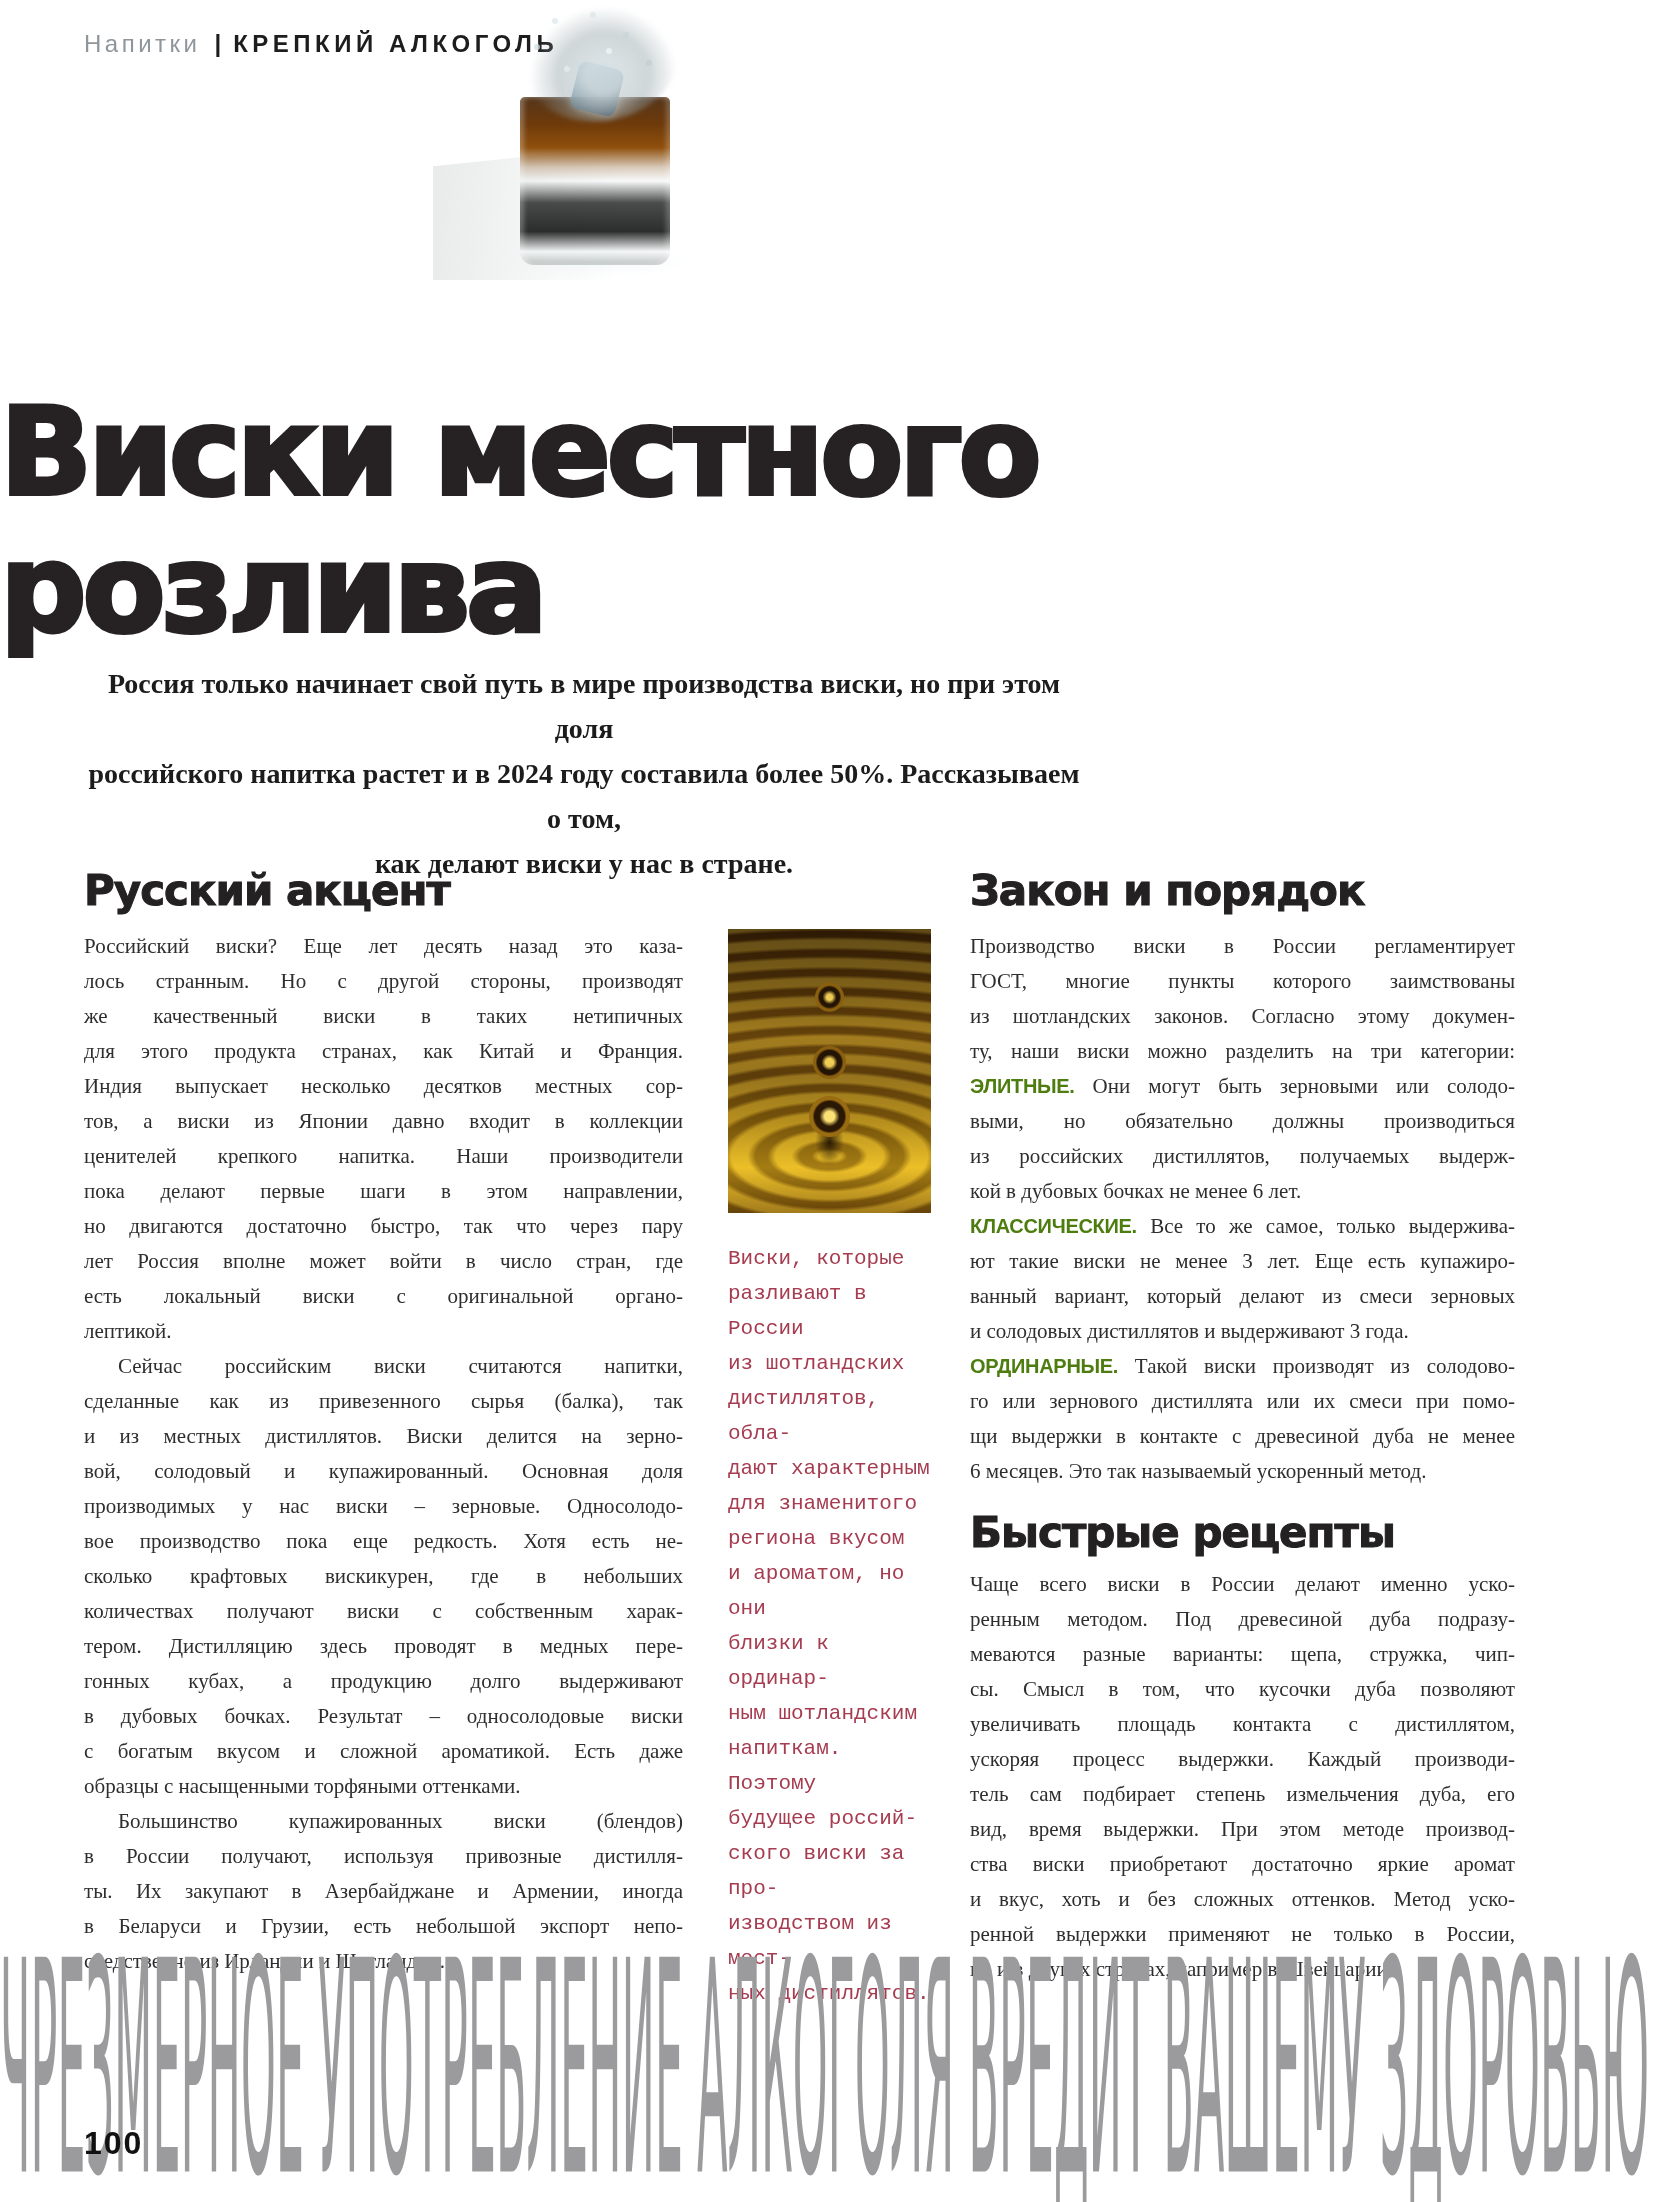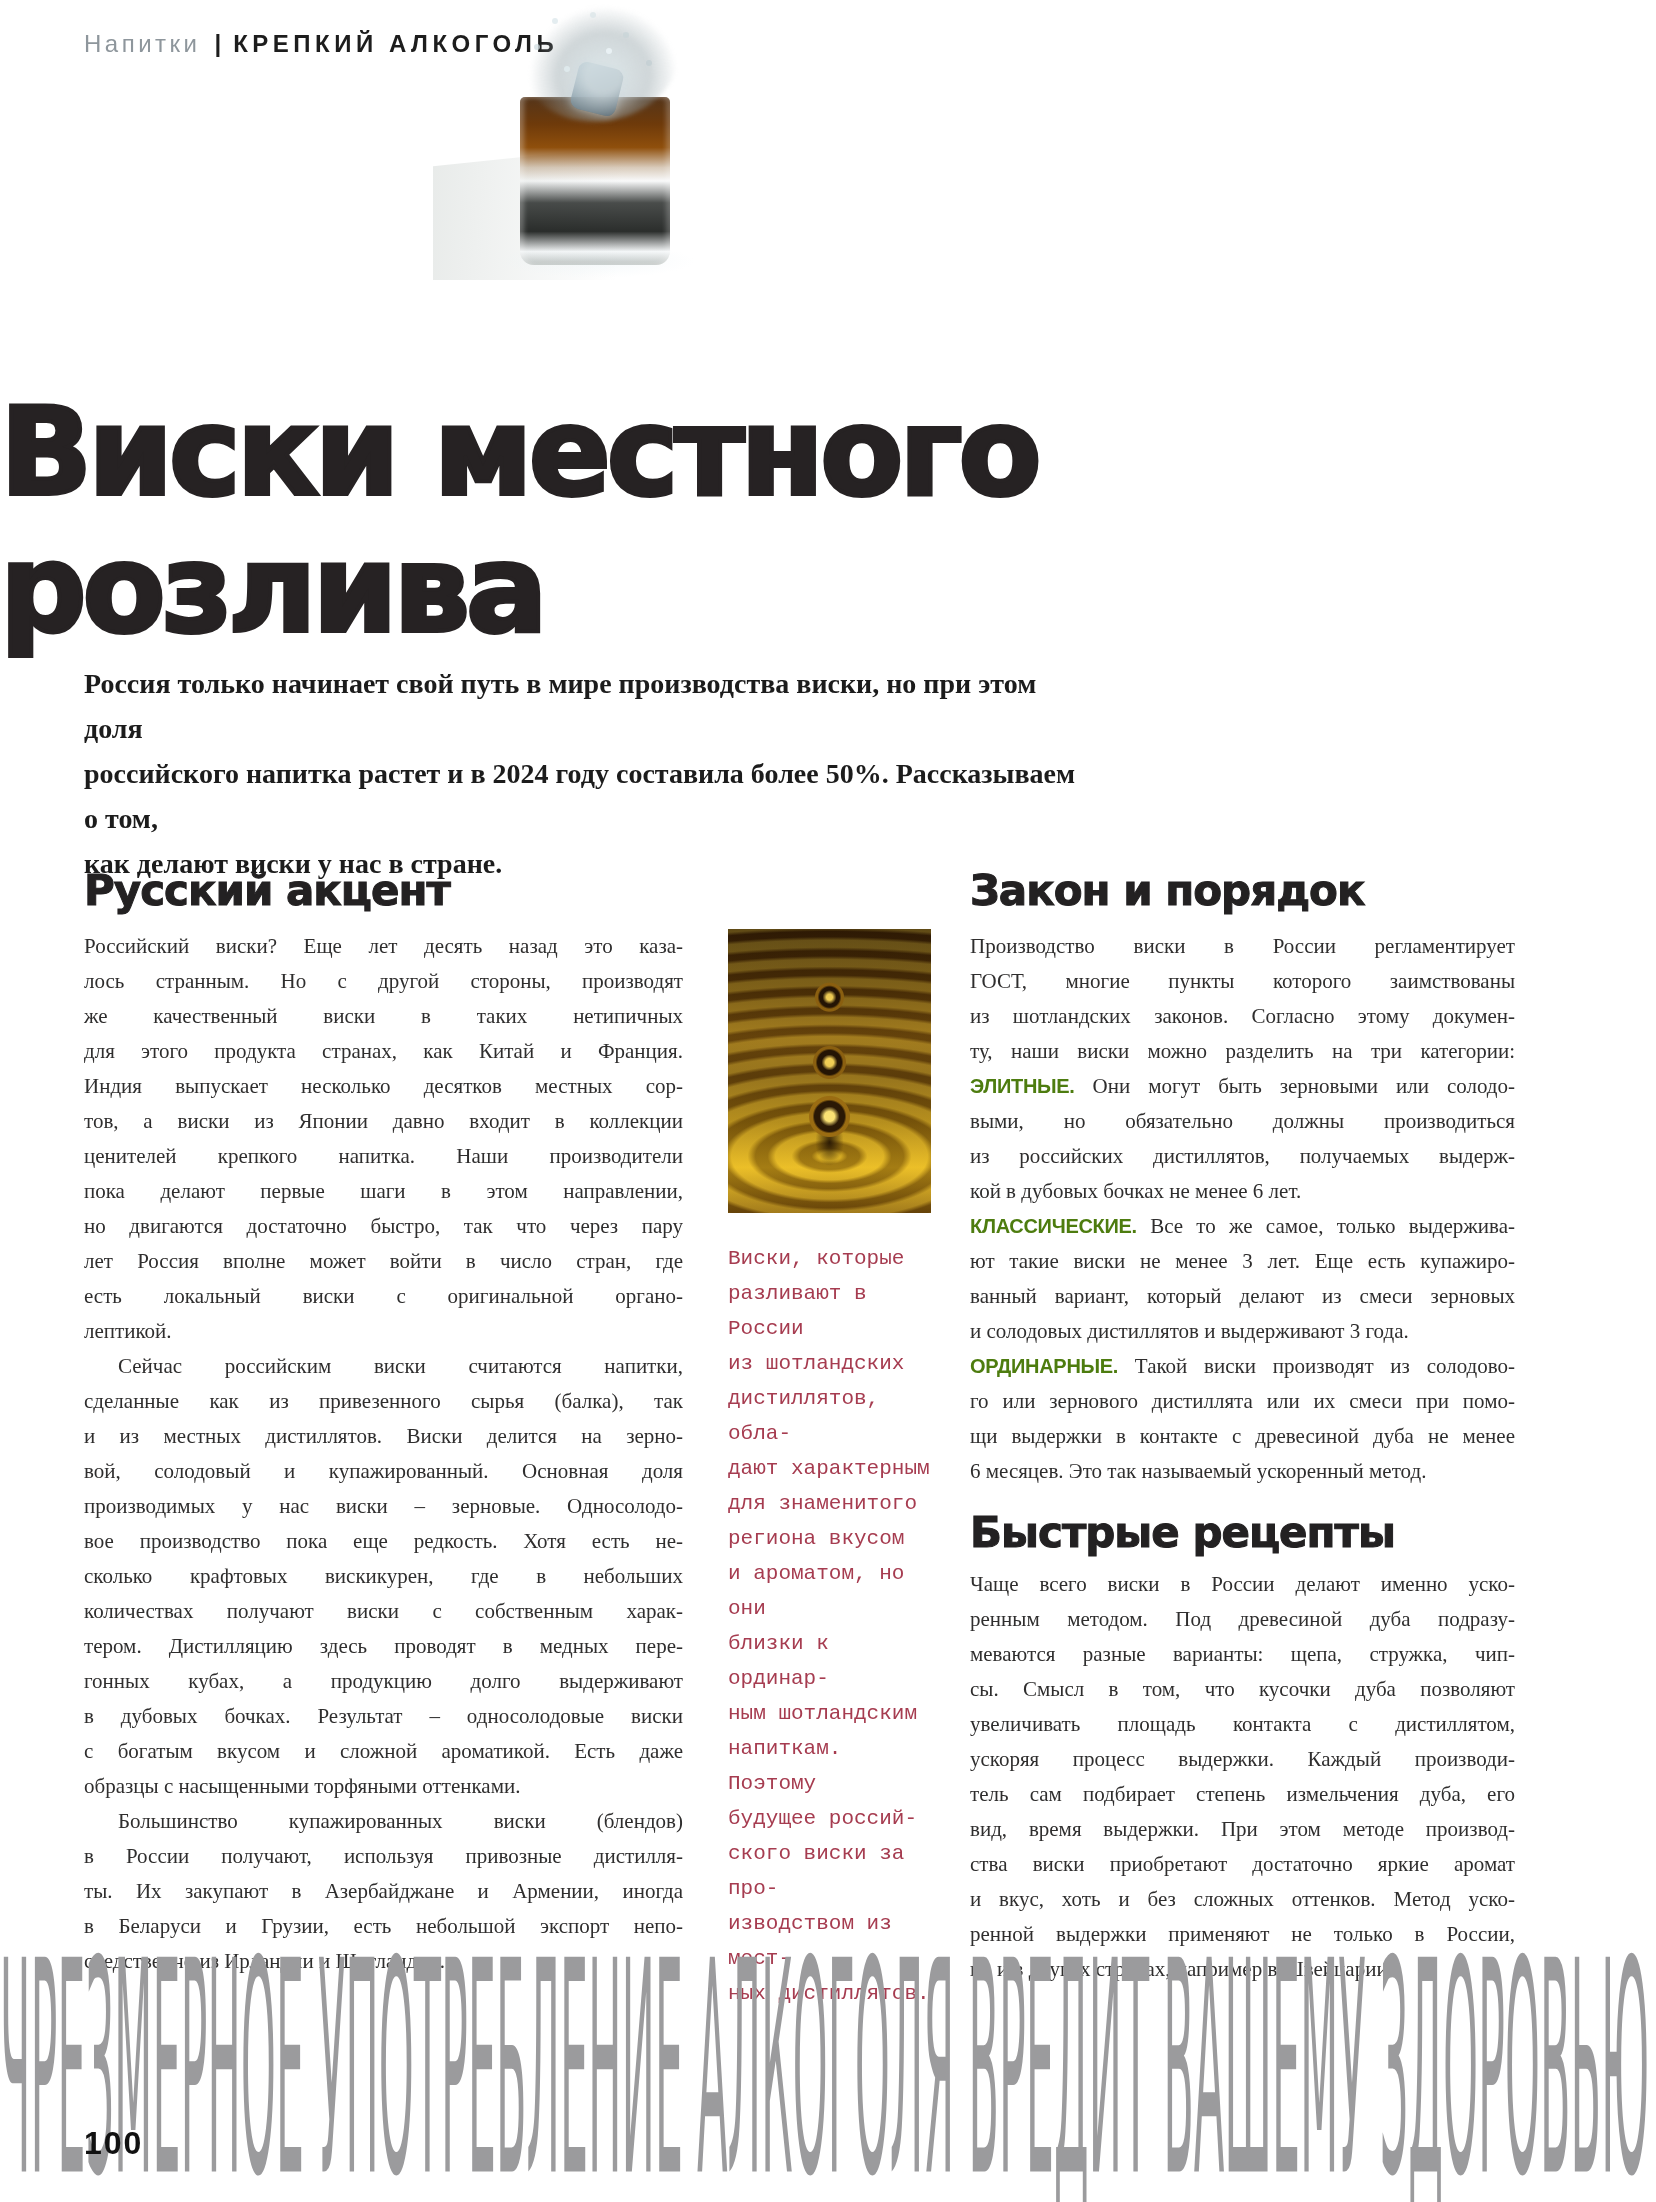--- a/index.html
+++ b/index.html
@@ -44,21 +44,21 @@
   .glass-glow { position:absolute; left:65px; top:244px; width:198px; height:34px; border-radius:50%;
          background:radial-gradient(ellipse, rgba(235,243,246,0.5), transparent 70%); }
 
   
   .title { position:absolute; left:0; top:384px; width:1168px; margin:0; text-align:left;
            font-family:"DejaVu Sans", sans-serif; font-weight:800; color:#262223;
            font-size:121px; line-height:137px; letter-spacing:-4px;
            -webkit-text-stroke:4px #262223; }
 
   
-  .lead { position:absolute; left:84px; top:661px; width:1000px; 
+  .lead { position:absolute; left:84px; top:661px; width:1000px; text-align:center;
           font-family:"Liberation Serif", serif; font-weight:700; font-size:28px; line-height:45px; color:#1c1c1c; }
 
   
   .col { position:absolute; top:867px; }
   .col-left { left:84px; width:599px; }
   .col-right { left:970px; width:545px; }
   h2.shead { font-family:"DejaVu Sans", sans-serif; font-weight:700; letter-spacing:-1px;
              font-size:42px; line-height:48px; color:#232122; margin:0 0 14px 0;
              -webkit-text-stroke:1px #232122; }
   .col-right h2.shead.second { margin-top:20px; margin-bottom:10px; }

